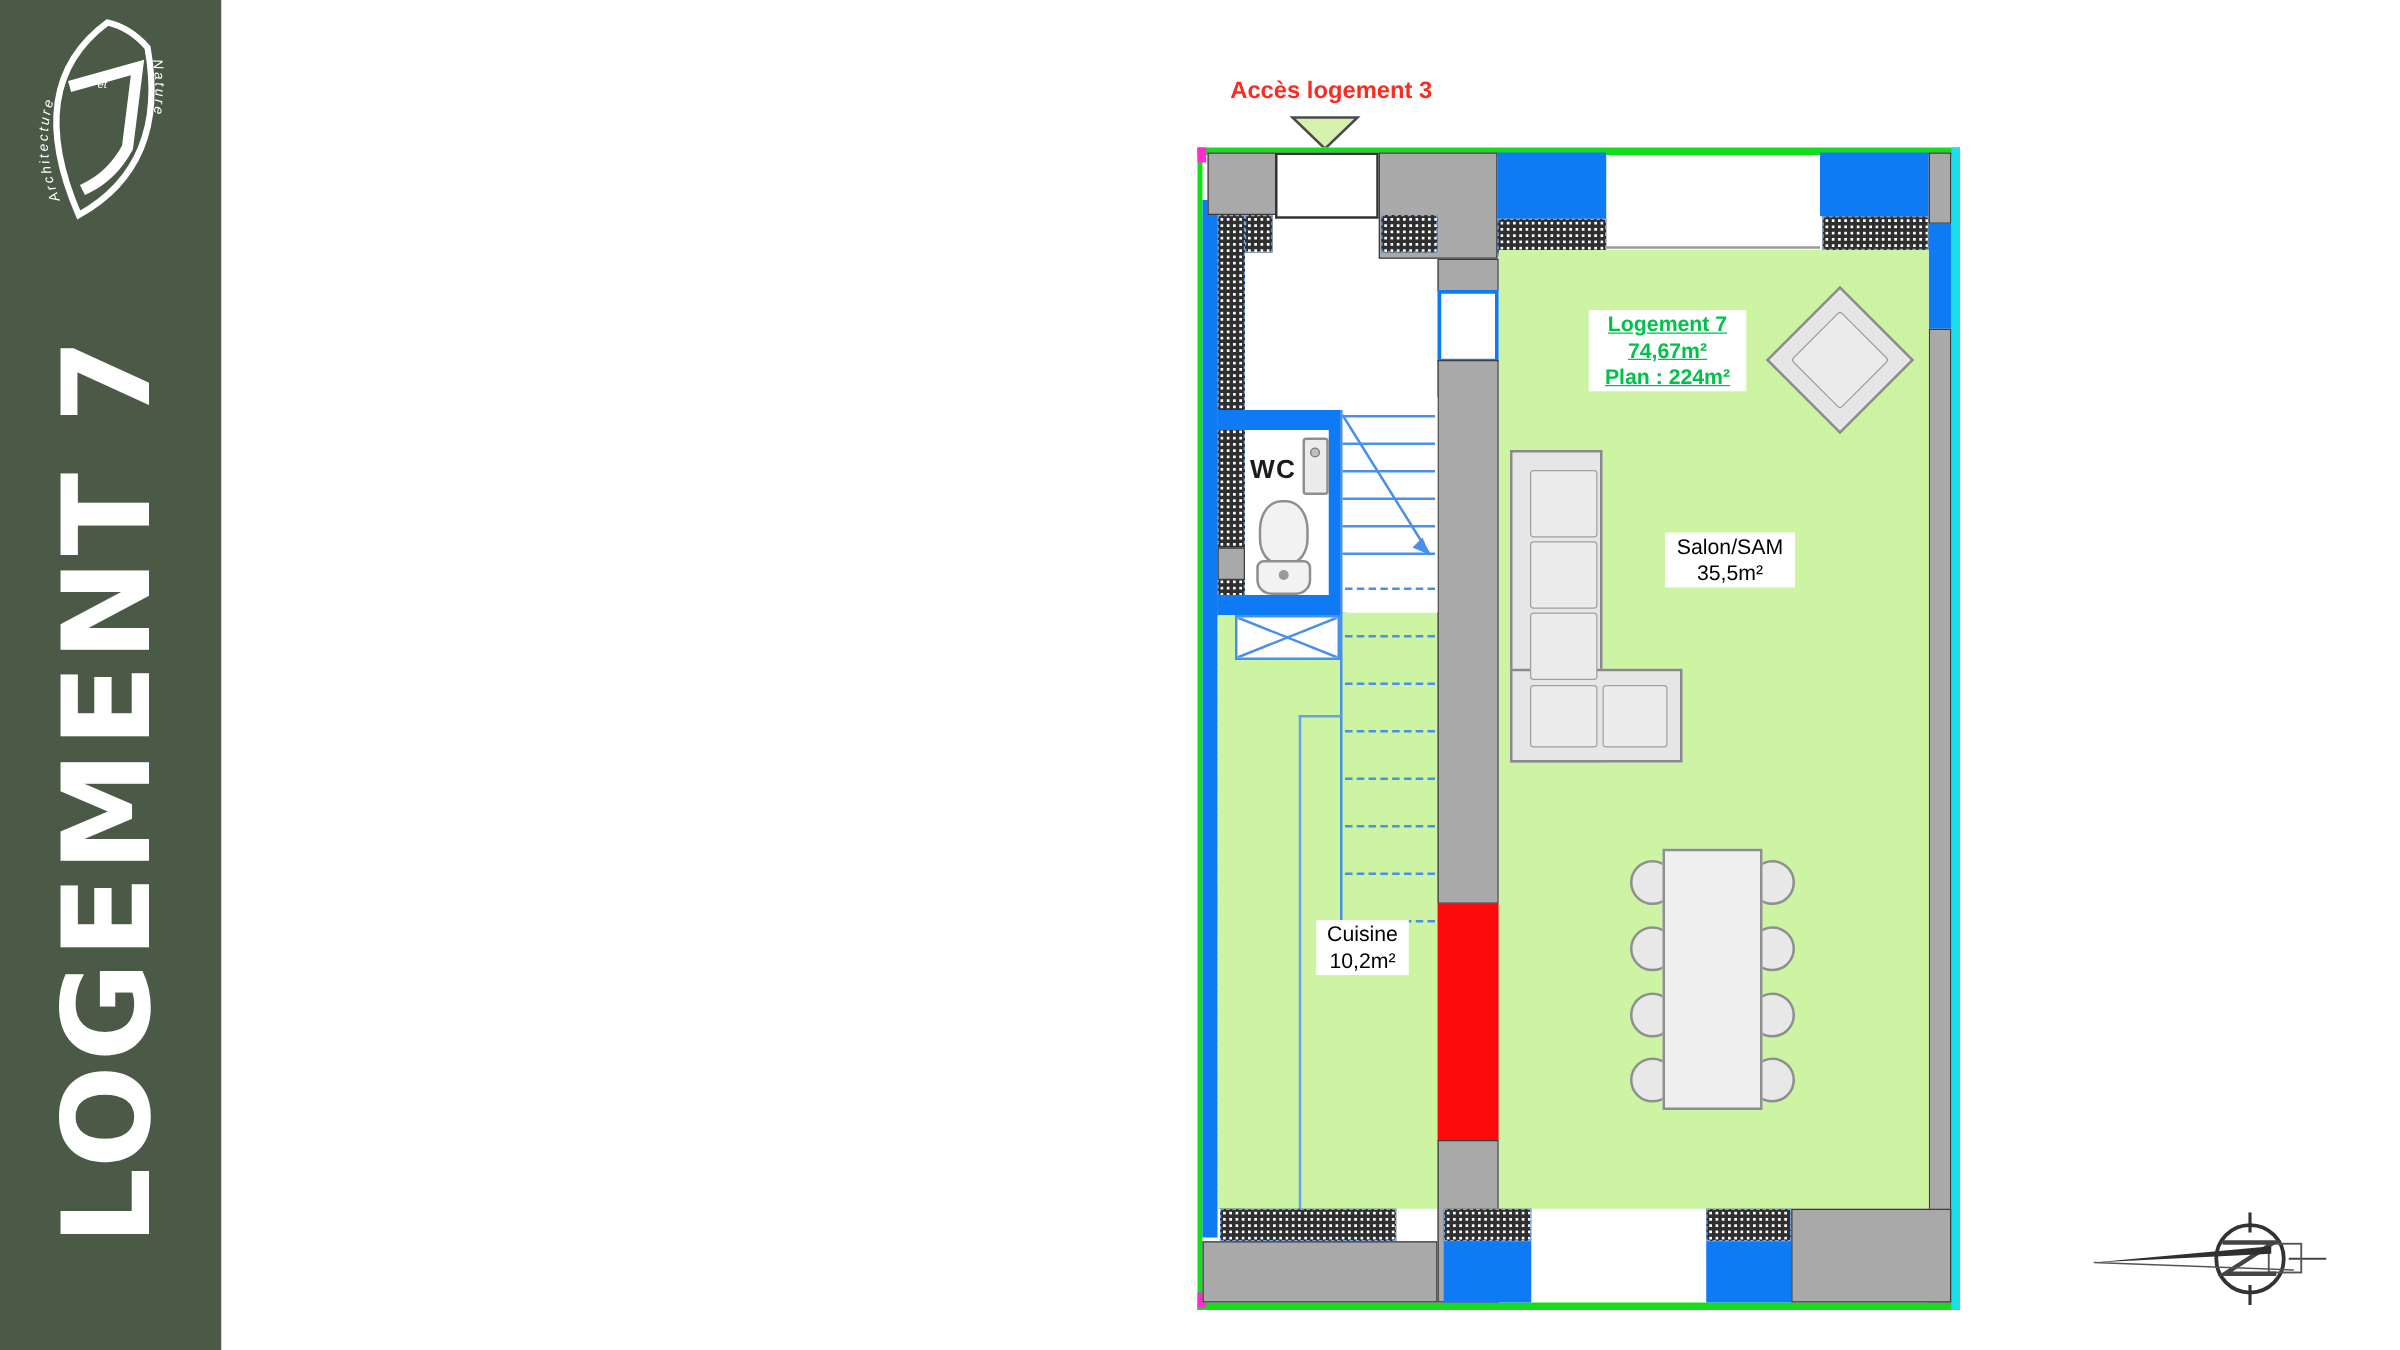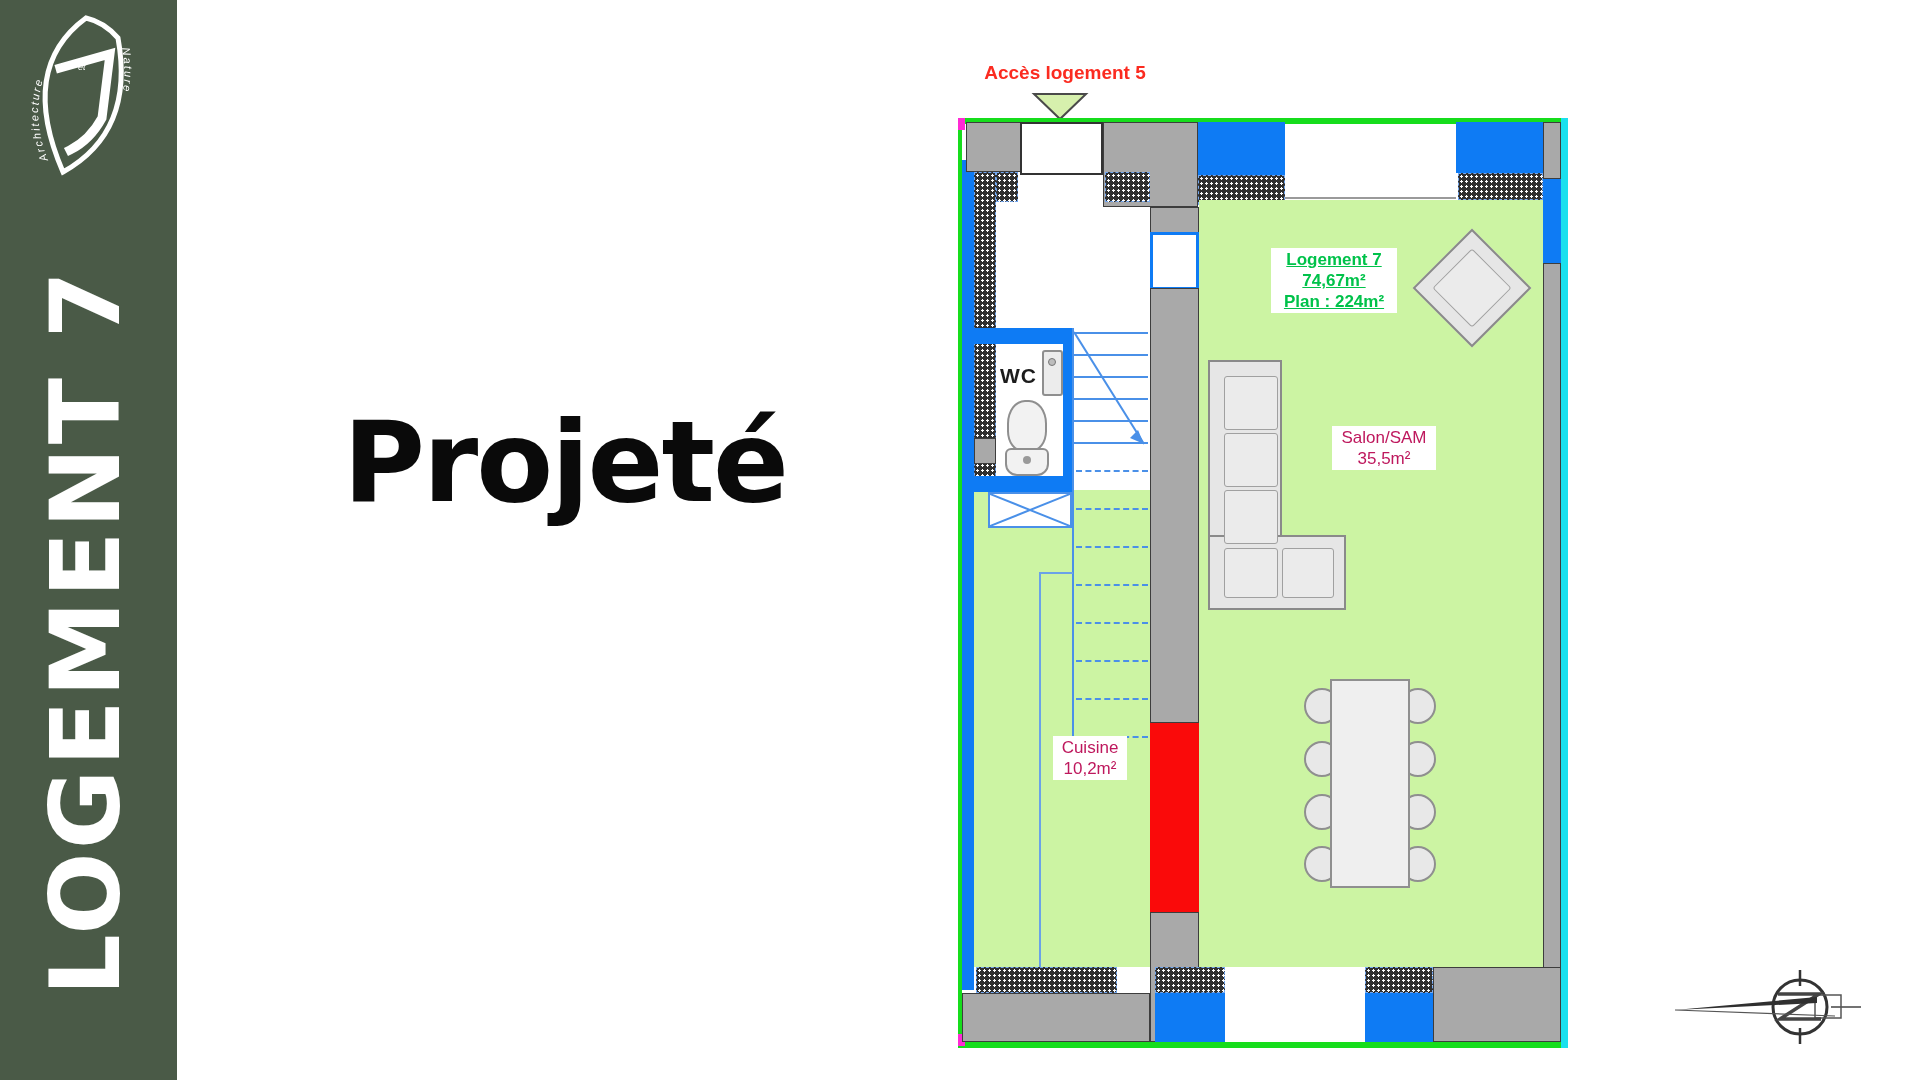--- a/index.html
+++ b/index.html
@@ -23,21 +23,21 @@
   .greenline{background:#16dd1c;}
   .cyanline{background:#1ae0ee;}
   .magenta{background:#ff2ad4;}
   .redblock{background:#fa0a0a;}
   .tread{height:0;border-top:2px solid #4a90e8;width:74px;left:116px;}
   .tread-d{height:0;border-top:2px dashed #4a90e8;width:72px;left:118px;}
   .furn{background:#e6e6e6;border:2px solid #8a8a8a;}
   .cushion{background:#ebebeb;border:1px solid #a0a0a0;border-radius:3px;}
   .chair{width:36px;height:36px;border-radius:50%;background:#e8e8e8;border:2px solid #8f8f8f;}
   
-  .lbl{background:#ffffff;color:#be185d;font-size:17px;line-height:21px;text-align:center;padding:1px 4px;}
+  .lbl{background:#ffffff;color:#000000;font-size:17px;line-height:21px;text-align:center;padding:1px 4px;}
   .lbl-green{color:#00c24a;font-weight:bold;}
   .lbl-green div{text-decoration:underline;}
   .access{color:#fb2b20;font-size:19px;font-weight:bold;text-align:center;}
   .wc-lbl{color:#1c1c1c;font-size:21px;font-weight:bold;letter-spacing:1px;text-align:right;}
 </style>
 </head>
 <body>
 
 <div class="abs sidebar">
   <svg class="abs" style="left:10px;top:10px;" width="150" height="170" viewBox="0 0 150 170">
@@ -52,24 +52,23 @@
     </text>
     <text fill="#ffffff" font-size="11" font-style="italic" letter-spacing="2">
       <textPath href="#arcR">Nature</textPath>
     </text>
     <text x="68" y="60" fill="#ffffff" font-size="9" font-style="italic">et</text>
   </svg>
   <div class="abs side-title">LOGEMENT 7</div>
 </div>
 
 <div class="abs main-title">
-  <div>Projeté</div>
 </div>
 
-<div class="abs access" style="left:980px;top:62px;width:170px;">Accès logement 5</div>
+<div class="abs access" style="left:980px;top:62px;width:170px;">Accès logement 3</div>
 <svg class="abs" style="left:1030px;top:92px;" width="60" height="30" viewBox="0 0 60 30">
   <polygon points="4,2 56,2 30,27" fill="#d6f0ad" stroke="#4a4a4a" stroke-width="2"></polygon>
 </svg>
 
 <div class="abs plan">
 
   <div class="abs greenline" style="left:0;top:0;width:610px;height:6px;"></div>
   <div class="abs greenline" style="left:0;top:924px;width:610px;height:6px;"></div>
   <div class="abs greenline" style="left:0;top:0;width:4px;height:930px;"></div>
   <div class="abs cyanline" style="left:603px;top:0;width:7px;height:930px;"></div>

